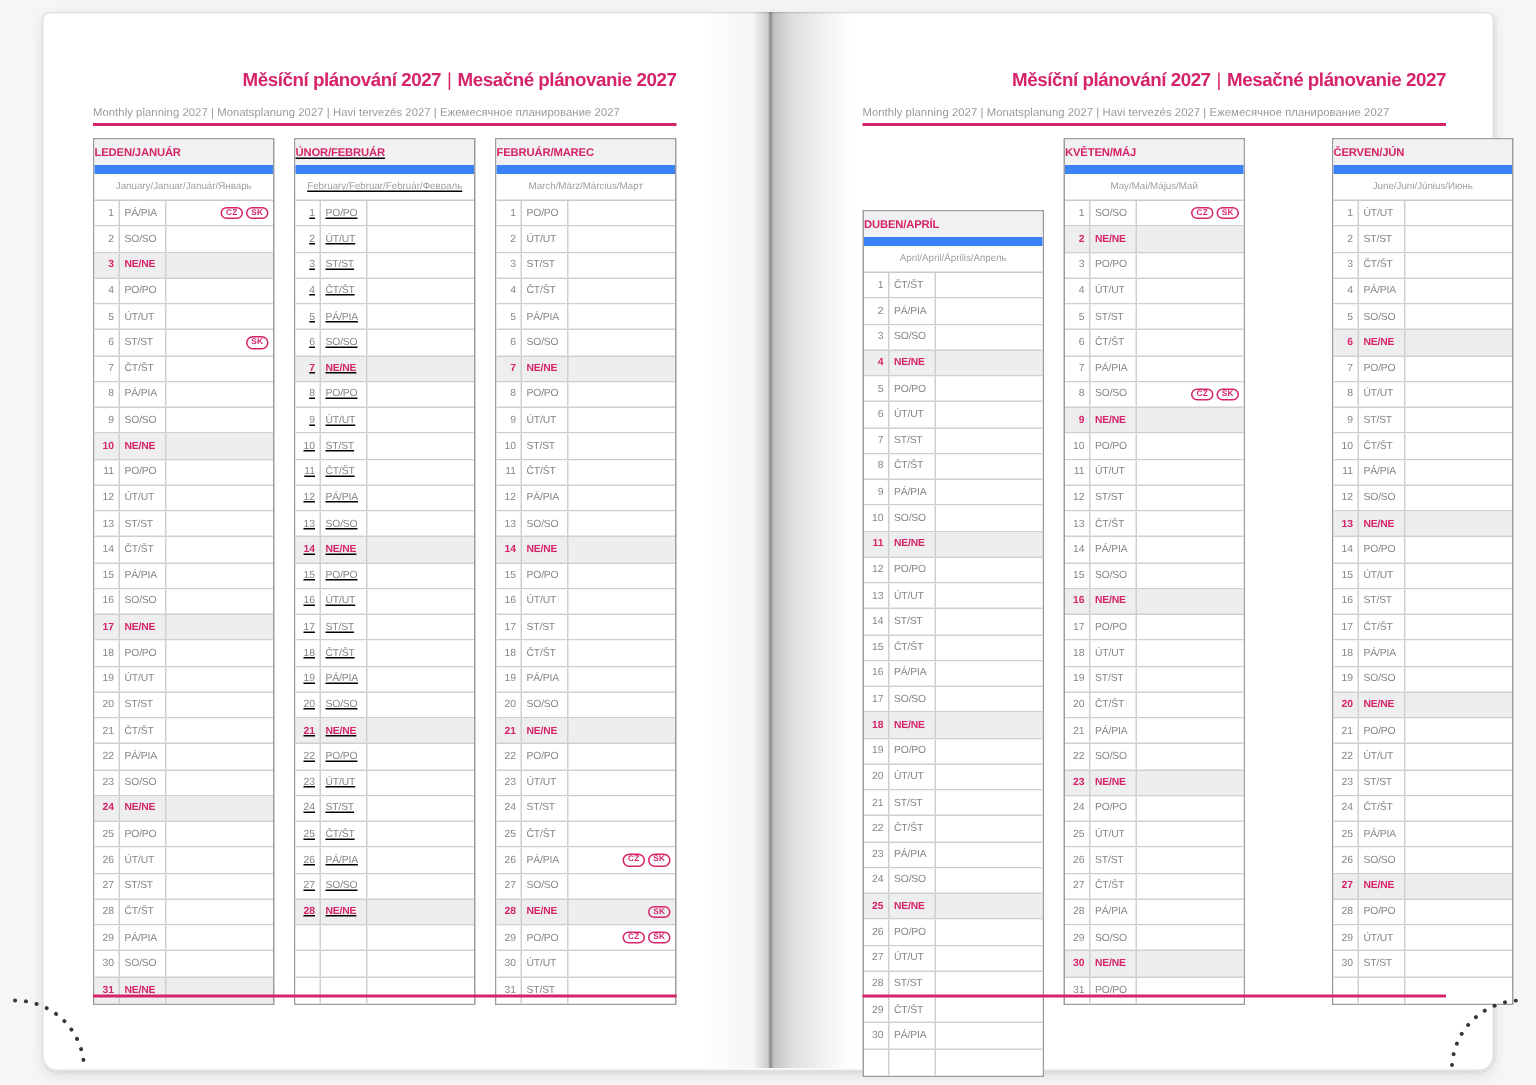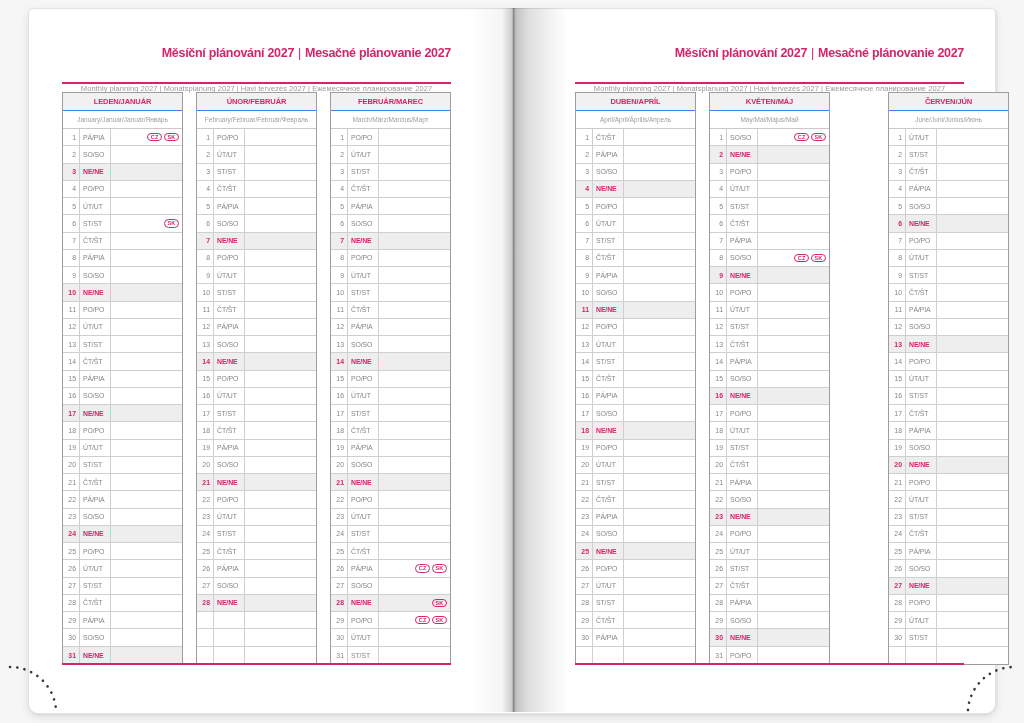--- a/index.html
+++ b/index.html
@@ -30,35 +30,35 @@
   .page{position:absolute;top:0;height:723px;}
   #page-left{left:62px;width:389px;}
   #page-right{left:575px;width:389px;}
   .p-title{
     position:absolute;top:46px;width:100%;text-align:right;
     font-size:12.5px;font-weight:bold;letter-spacing:-0.3px;color:var(--pink);
     white-space:nowrap;
   }
   .p-title .sep{font-weight:normal;margin:0 4px;color:var(--pink);}
   .p-sub{
-    position:absolute;top:84px;width:100%;text-align:center;
+    position:absolute;top:70px;width:100%;text-align:left;
     font-size:7.5px;color:#9a9a9a;white-space:nowrap;letter-spacing:0.05px;
   }
   .rule{position:absolute;left:0;width:100%;height:2px;background:var(--pink);}
   .rule-top{top:82px;}
   .rule-bottom{top:663px;}
   .months{position:absolute;top:92px;left:0;width:100%;height:571px;}
   .month{
     position:absolute;top:0;width:121px;background:#fff;
     border:1px solid #9d9d9d;box-sizing:border-box;
   }
   .m-head{
-    height:17px;line-height:17px;text-align:center;background:#f1f1f1;
+    height:17px;line-height:17px;text-align:left;background:#f1f1f1;
     color:var(--pink);font-weight:bold;font-size:7.5px;letter-spacing:-0.1px;
-    border-bottom:1px solid #3b82f6;white-space:nowrap;
+    border-bottom:6px solid #3b82f6;white-space:nowrap;
   }
   .m-langs{
     height:17px;line-height:17px;text-align:center;background:#fff;
     color:#9f9f9f;font-size:6.5px;border-bottom:1px solid #c9c9c9;white-space:nowrap;
   }
   .drow{
     display:flex;height:17.25px;box-sizing:border-box;border-bottom:1px solid #cfcfcf;
     font-size:6.9px;color:#868686;align-items:center;background:#fff;
   }
   .drow:last-child{border-bottom:none;}
@@ -251,21 +251,21 @@
           <div class="c-num">30</div>
           <div class="c-day">SO/SO</div>
           <div class="c-note"></div>
         </div>
         <div class="drow sun">
           <div class="c-num">31</div>
           <div class="c-day">NE/NE</div>
           <div class="c-note"></div>
         </div>
       </div>
-      <div class="month" style="left: 134px;">
+      <div class="month" style="left: 134px; text-decoration: underline;">
         <div class="m-head">ÚNOR/FEBRUÁR</div>
         <div class="m-langs">February/Februar/Február/Февраль</div>
         <div class="drow">
           <div class="c-num">1</div>
           <div class="c-day">PO/PO</div>
           <div class="c-note"></div>
         </div>
         <div class="drow">
           <div class="c-num">2</div>
           <div class="c-day">ÚT/UT</div>
@@ -586,21 +586,21 @@
       </div>
     </div>
   <div class="rule rule-bottom"></div>
 </div>
 
 <div class="page" id="page-right">
   <div class="p-title"><span>Měsíční plánování 2027</span><span class="sep">|</span><span>Mesačné plánovanie 2027</span></div>
   <div class="p-sub">Monthly planning 2027 | Monatsplanung 2027 | Havi tervezés 2027 | Ежемесячное планирование 2027</div>
   <div class="rule rule-top"></div>
   <div class="months">
-      <div class="month" style="left: 0px;">
+      <div class="month" style="left: 0px; margin-top: 48px;">
         <div class="m-head">DUBEN/APRÍL</div>
         <div class="m-langs">April/April/Április/Апрель</div>
         <div class="drow">
           <div class="c-num">1</div>
           <div class="c-day">ČT/ŠT</div>
           <div class="c-note"></div>
         </div>
         <div class="drow">
           <div class="c-num">2</div>
           <div class="c-day">PÁ/PIA</div>

